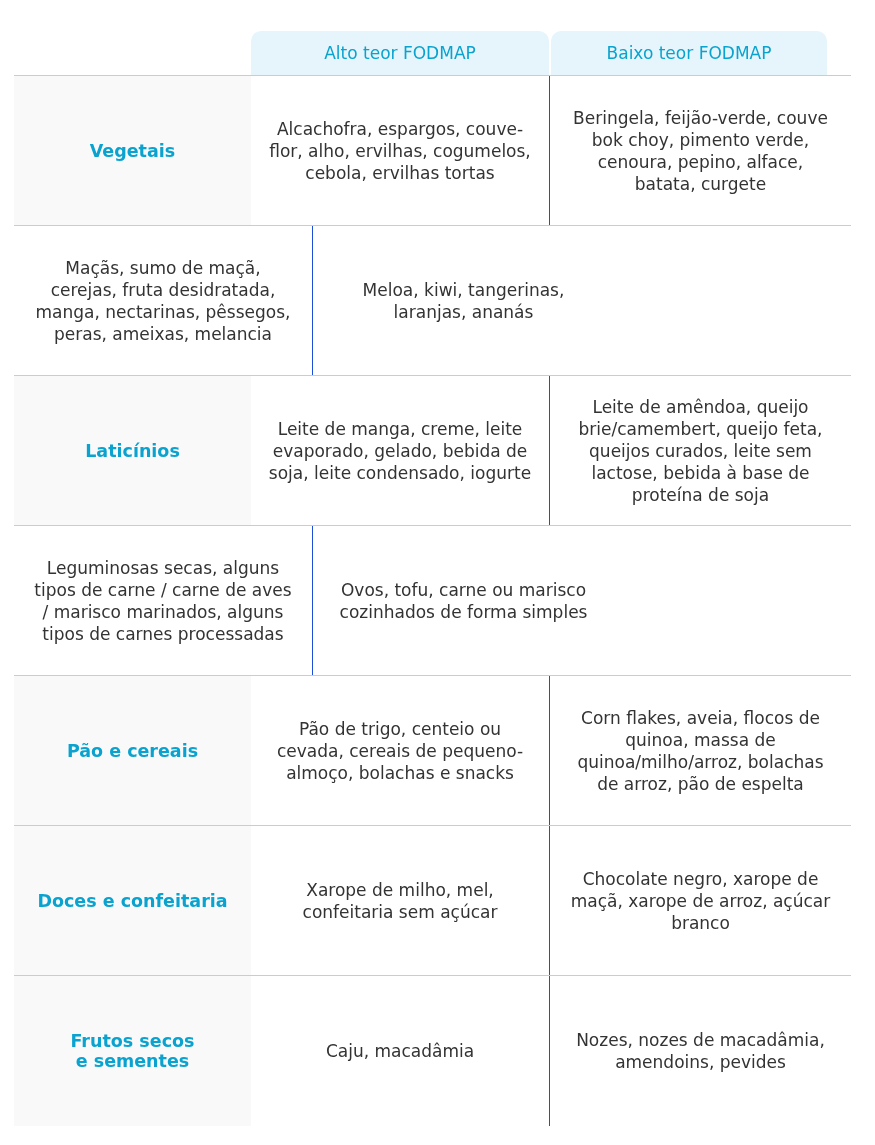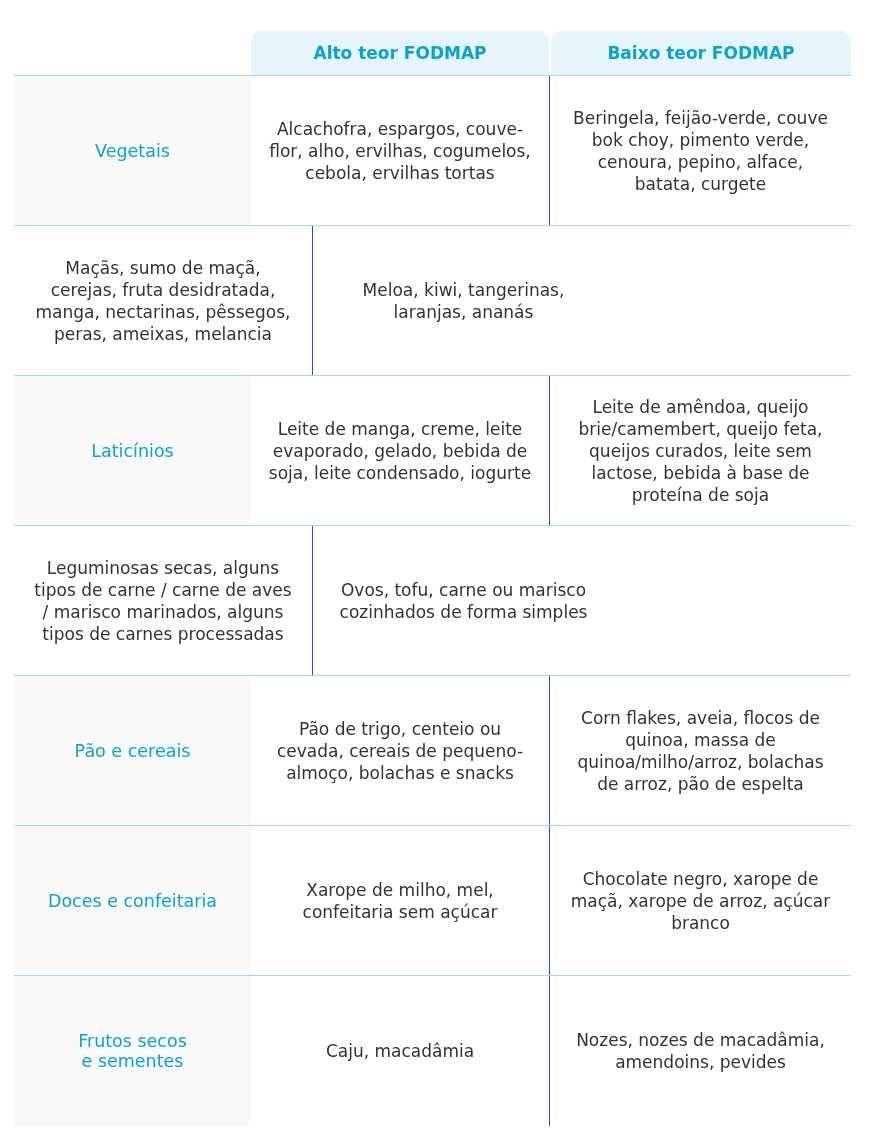--- a/index.html
+++ b/index.html
@@ -2,29 +2,29 @@
 <html><head>
   <meta charset="utf-8">
   <style>
     html, body { margin: 0; padding: 0; background: #ffffff; }
     body { width: 875px; height: 1145px; position: relative; overflow: hidden;
            font-family: "DejaVu Sans", "Liberation Sans", sans-serif; }
     .table { position: absolute; left: 14px; top: 31px; width: 837px; }
     .head { display: flex; height: 44px; }
     .head .blank { width: 237px; }
     .head .hcell { height: 44px; background: #e5f5fb; color: #0aa3cf;
-                   font-weight: bold; font-size: 17px; display: flex; align-items: center;
+                   font-weight: normal; font-size: 17px; display: flex; align-items: center;
                    justify-content: center; border-radius: 10px 10px 0 0; box-sizing: border-box; }
     .head .h1 { width: 298px; margin-right: 2px; }
-    .head .h2 { width: 300px; text-align: center; }
+    .head .h2 { width: 276px; text-align: center; }
     .row { display: flex; height: 150px; border-top: 1px solid #a9d9e6; box-sizing: border-box; }
     .row.last { height: 151px; }
     .row .cat { width: 237px; background: #f9f9fa; color: #0aa3cf; font-size: 17.5px;
                 display: flex; align-items: center; justify-content: center; text-align: center;
-                white-space: pre-line; font-weight: 400; }
+                white-space: pre-line; font-weight: 700; }
     .row .cell { font-size: 17px; color: #333333; line-height: 22px; text-align: center;
                  display: flex; align-items: center; justify-content: center; box-sizing: border-box;
                  padding: 0 16px; }
     .row .c1 { width: 299px; border-right: 1px solid #1d4ed8; }
     .row .c2 { width: 301px; }
   </style>
 </head>
 <body>
 
 <div class="table">

